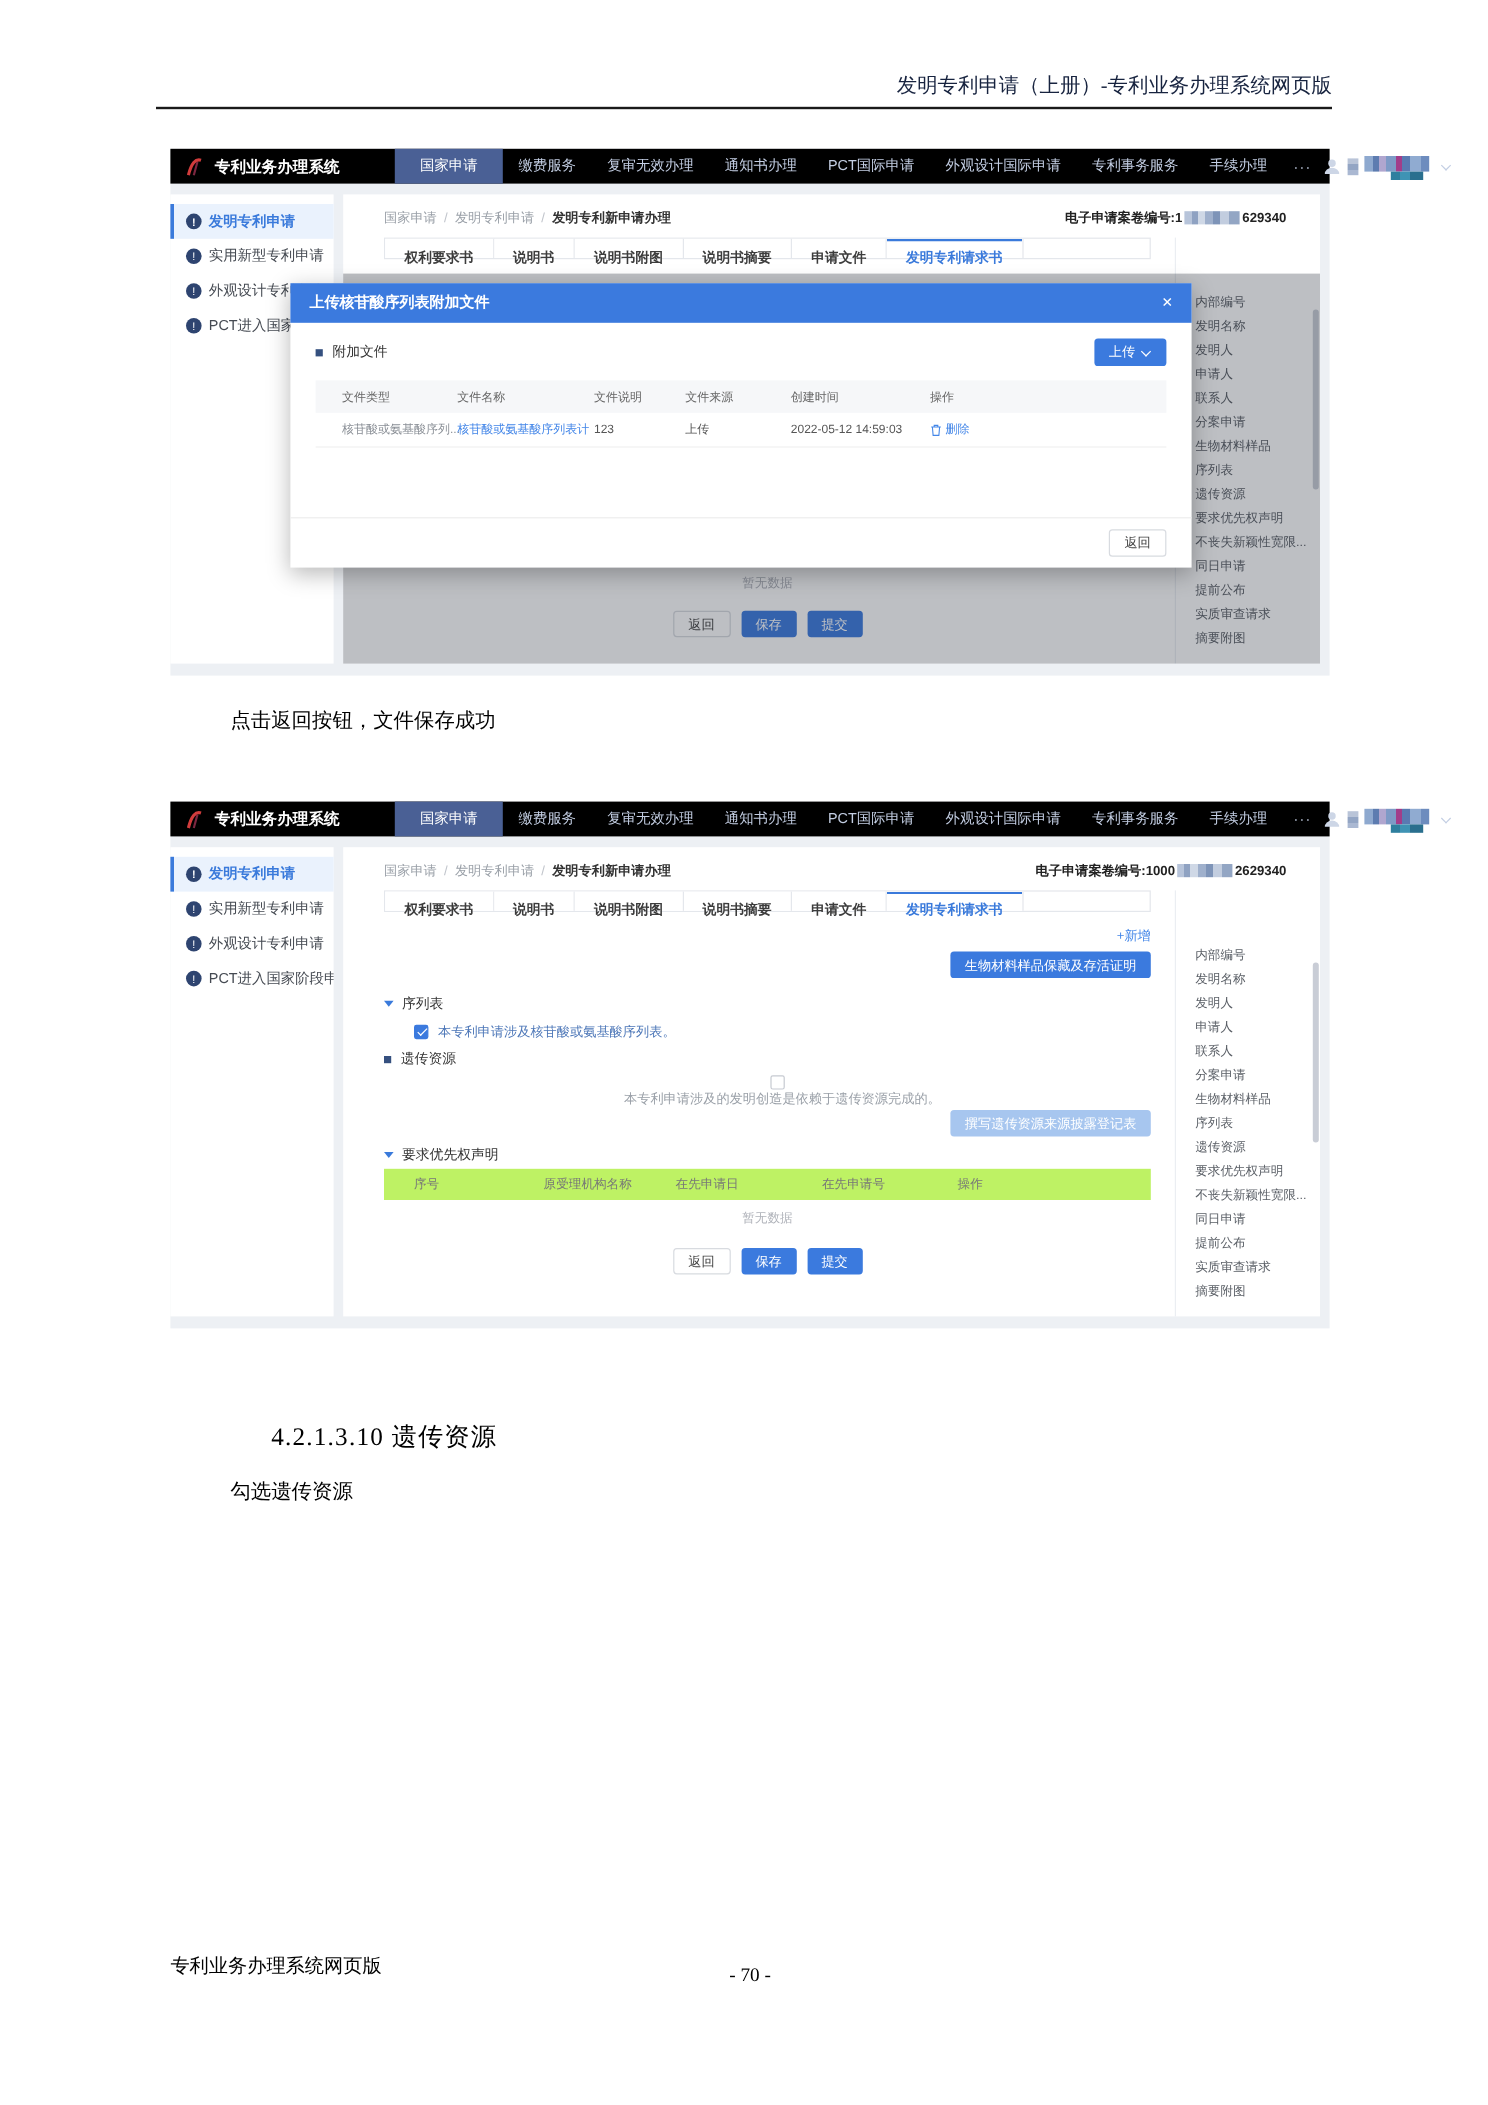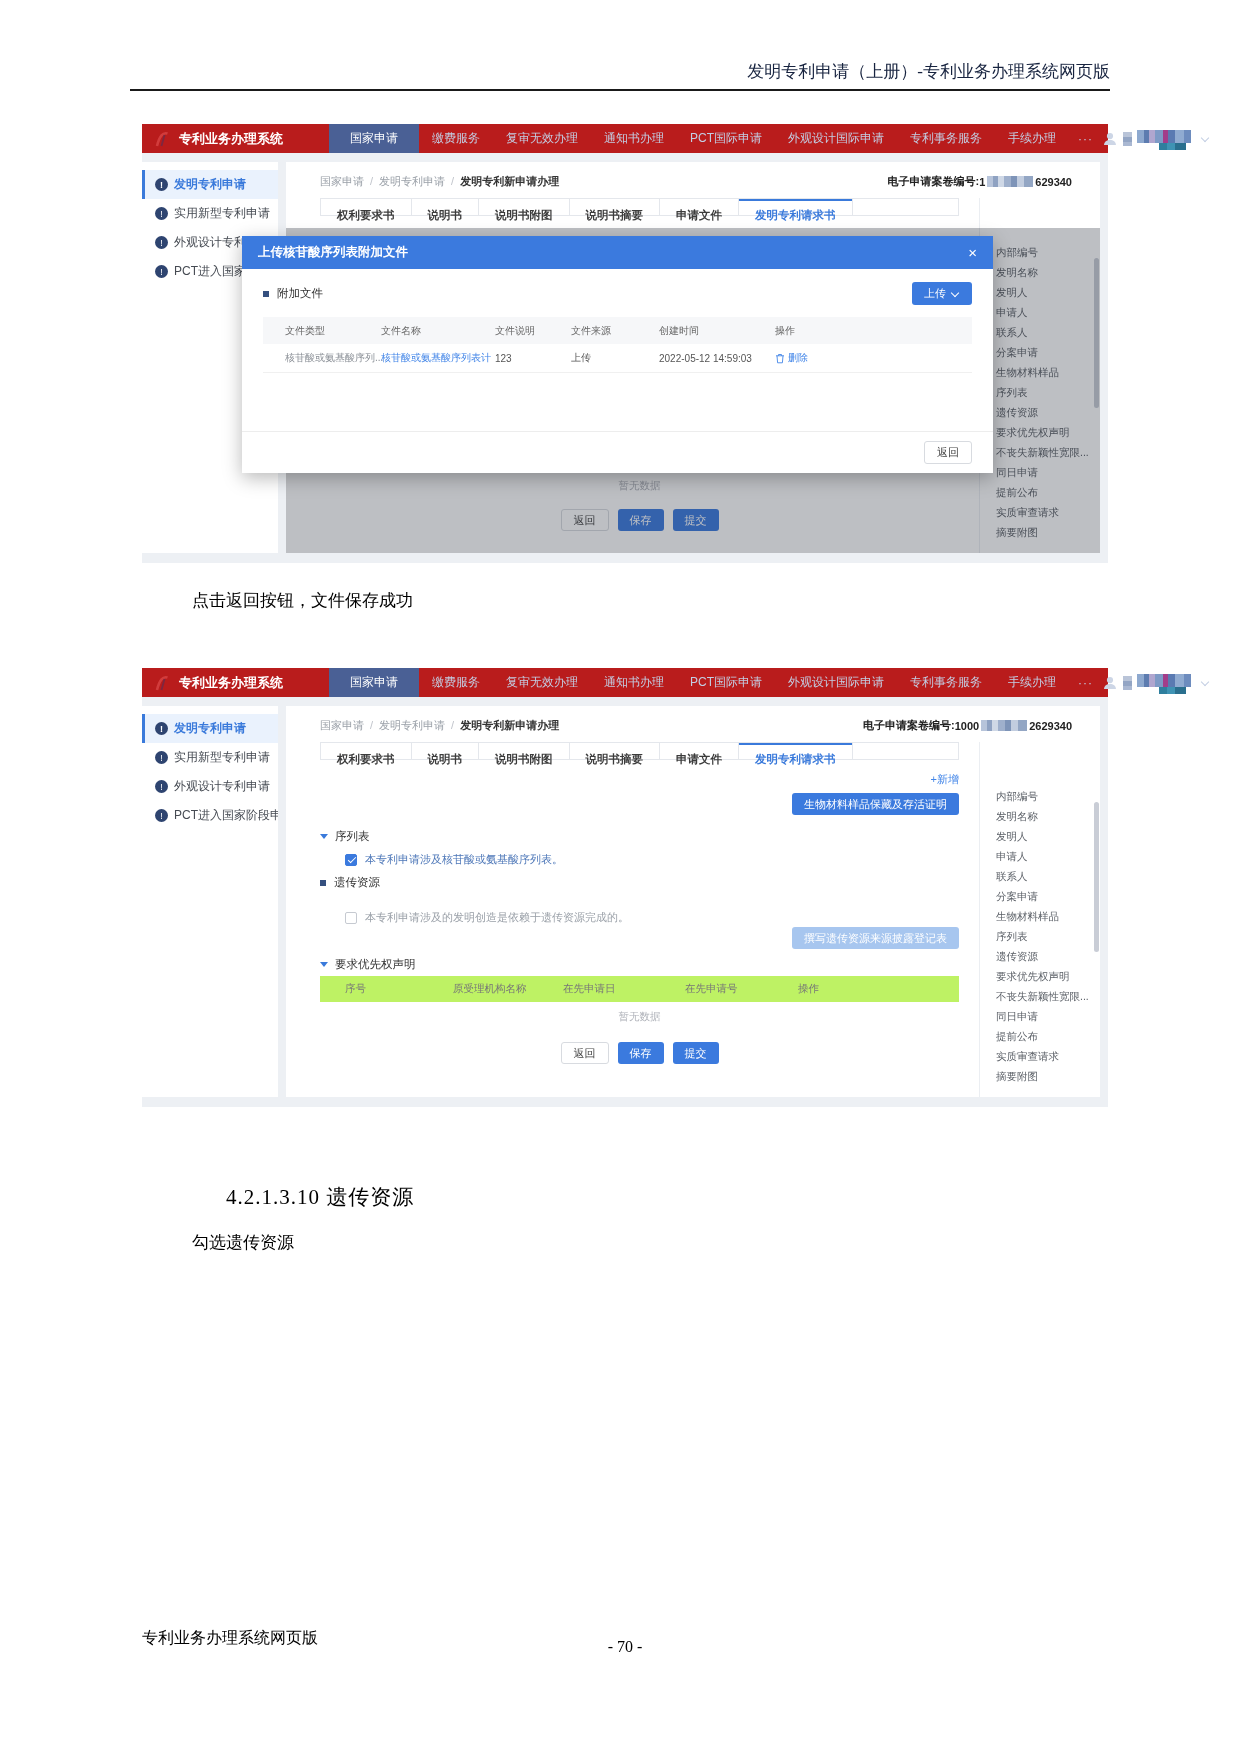--- a/index.html
+++ b/index.html
@@ -17,21 +17,21 @@
                  font-family:"Liberation Serif",serif; font-size:16px; color:#000; }
   .page-num { position:absolute; left:50%; transform:translateX(-50%); top:10px; }
 
   
   .shot { width:966px; height:439px; margin-left:142px; background:#edf0f4;
           display:flex; flex-direction:column; position:relative; font-family:"Liberation Sans",sans-serif; }
   .shot1 { margin-top:33px; }
   .shot2 { margin-top:56px; }
 
   
-  .navbar { height:29px; background:#b91c1c; display:flex; align-items:center; padding:0 14px 0 10px; flex-shrink:0;justify-content:space-between; }
+  .navbar { height:29px; background:#000000; display:flex; align-items:center; padding:0 14px 0 10px; flex-shrink:0;justify-content:space-between; }
   .logo-icon { display:inline-flex; margin-right:7px; }
   .logo-text { color:#fff; font-weight:bold; font-size:13px; margin-right:46px; white-space:nowrap; }
   .nav-item { color:#c3cee3; font-size:12px; padding:0 13px; line-height:29px; white-space:nowrap; cursor:pointer; }
   .nav-item.active { background:#4a6095; color:#fff; padding:0 21px; }
   .nav-more { color:#c3cee3; font-size:12px; padding:0 9px; letter-spacing:1px; }
   .nav-right { margin-left:auto; display:flex; align-items:center; gap:5px; }
   .chev { display:inline-block; width:6px; height:6px; border-right:1.5px solid #c3cee3;
           border-bottom:1.5px solid #c3cee3; transform:rotate(45deg); margin:-2px 2px 0 6px; }
   .chev.white { border-color:#fff; }
 
@@ -379,21 +379,21 @@
               <span>序列表</span>
             </div>
           <div class="chk-row">
               <span class="checkbox checked"></span>
               <span class="lbl-blue">本专利申请涉及核苷酸或氨基酸序列表。</span>
             </div>
           <div class="sec-title mt8">
               <span class="sqb"></span>
               <span>遗传资源</span>
             </div>
-          <div class="chk-row" style="margin-top:20px;">
+          <div class="chk-row" style="margin-top:6px;flex-direction:column;">
               <span class="checkbox"></span>
               <span class="lbl-grey">本专利申请涉及的发明创造是依赖于遗传资源完成的。</span>
             </div>
           <div class="row-right mt2">
               <button class="btn btn-disabled">撰写遗传资源来源披露登记表</button>
             </div>
           <div class="sec-title mt8">
               <span class="caret"></span>
               <span>要求优先权声明</span>
             </div>

